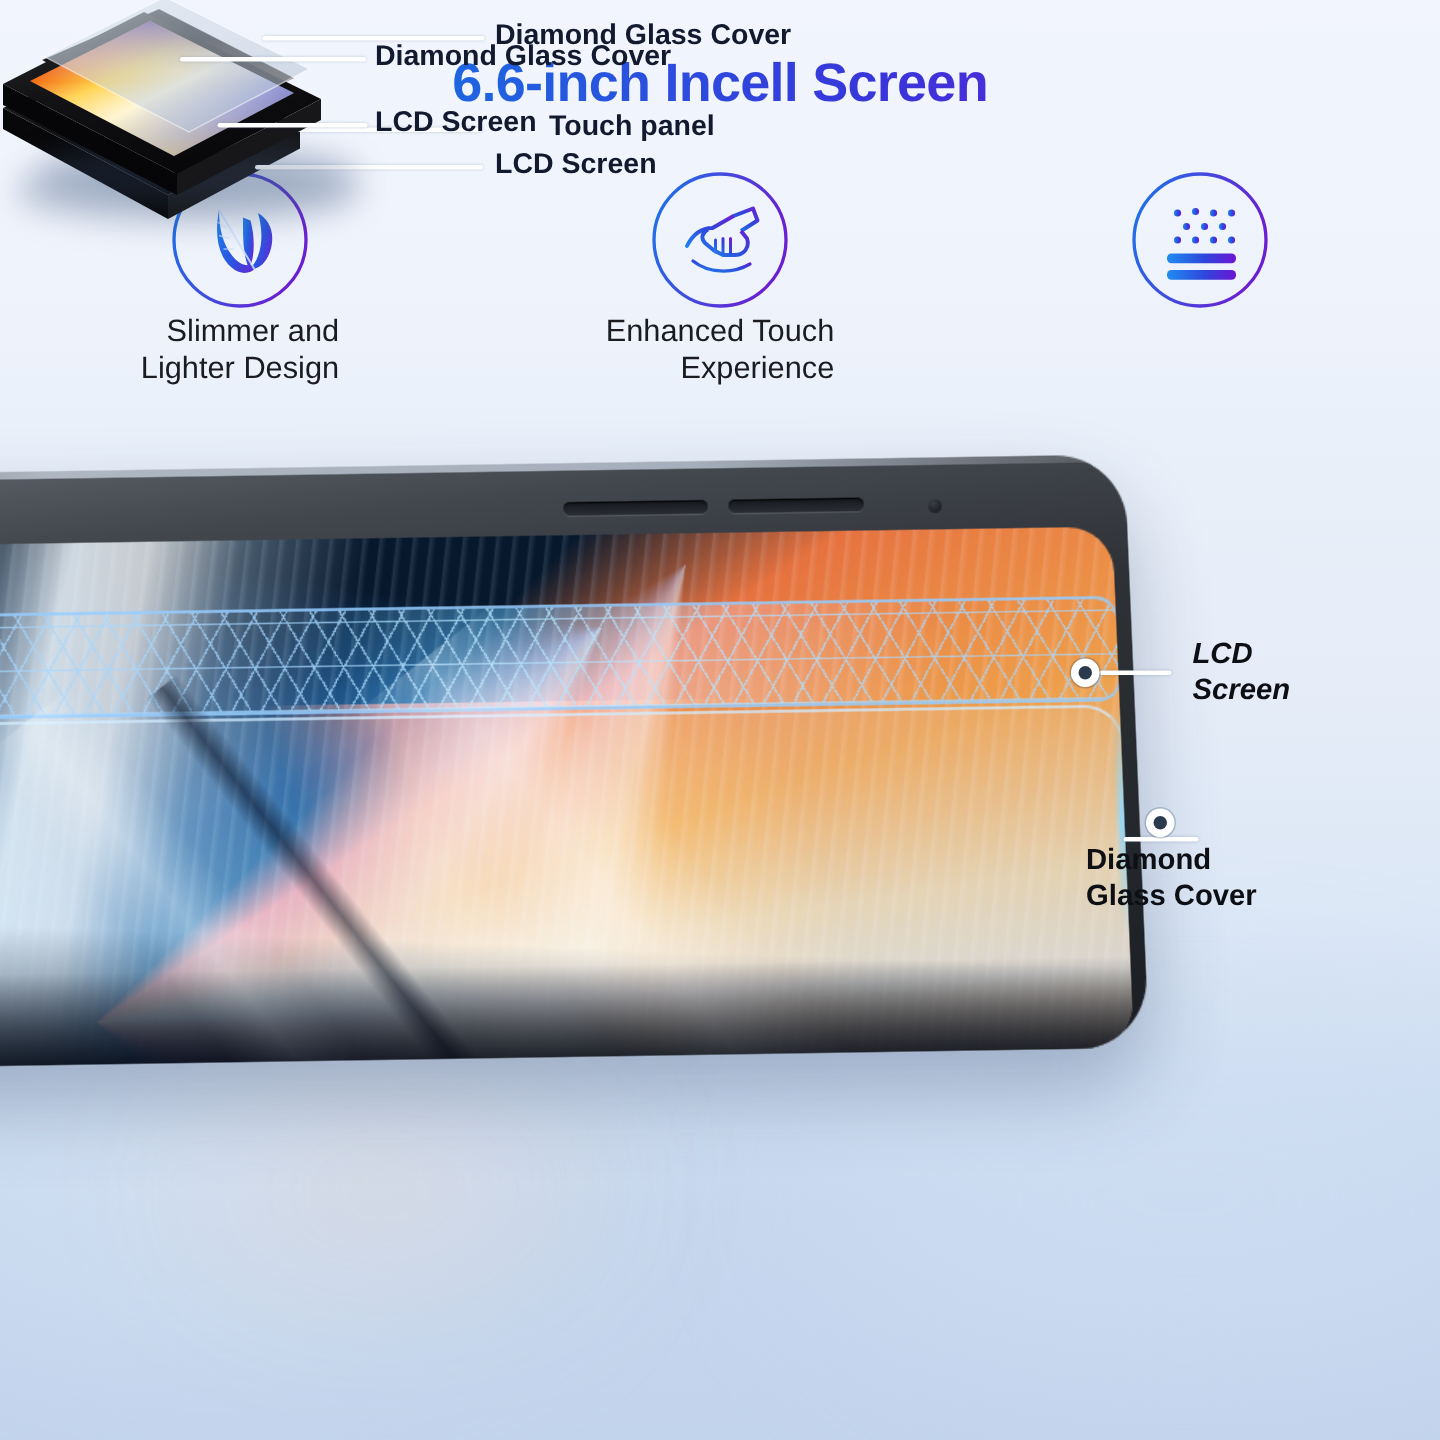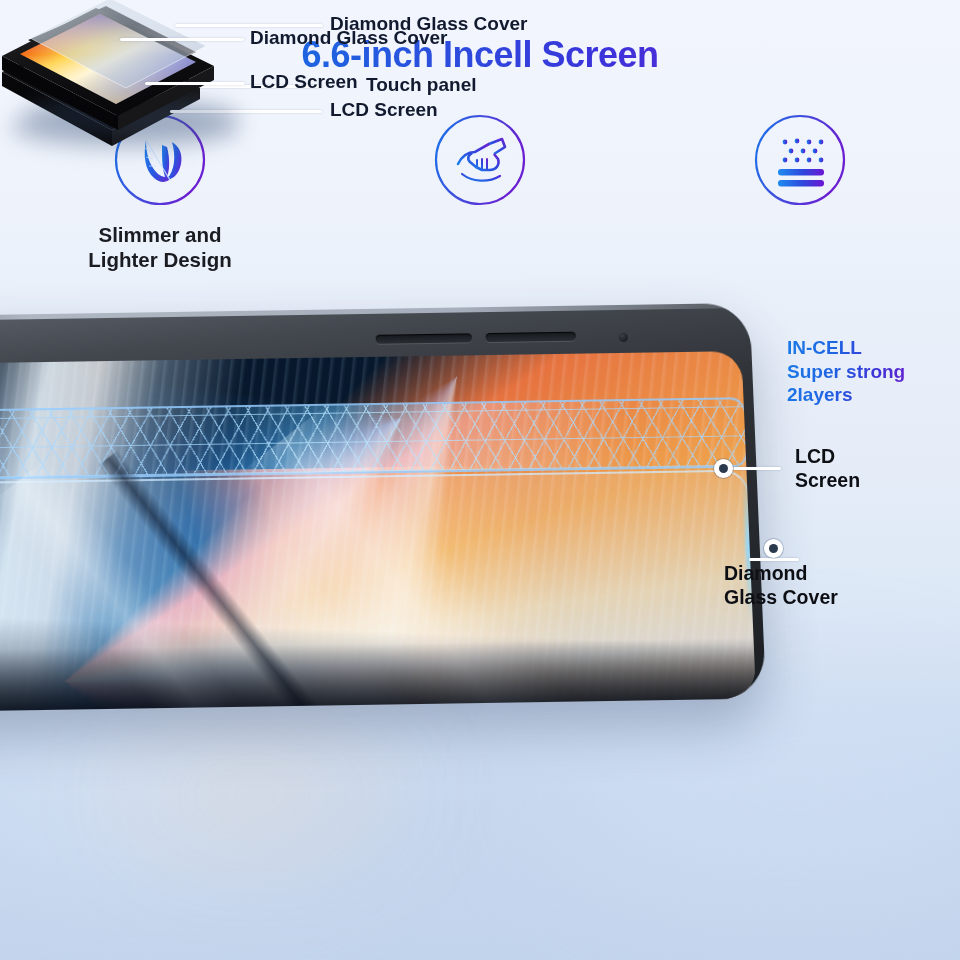--- a/index.html
+++ b/index.html
@@ -28,22 +28,22 @@
     -webkit-background-clip:text;background-clip:text;color:transparent;
     -webkit-text-fill-color:transparent;
     white-space:nowrap;
   }
 
   
   .features{position:absolute;left:0;top:112px;width:960px;height:170px;display:flex;}
   .feature{flex:1;display:flex;flex-direction:column;align-items:center;}
   .fcircle{width:96px;height:96px;position:relative;}
   .fcaption{
-    margin-top:14px;text-align:center;color:#1b1b22;
-    font-size:20.5px;line-height:25px;font-weight:700;white-space:pre-line;
+    text-align:right;color:#1b1b22;
+    font-size:20.5px;line-height:25px;font-weight:400;white-space:pre-line;
   }
 
   
   #hero{position:absolute;left:-210px;top:318px;width:1010px;height:420px;}
   .phone-body{
     position:absolute;left:0;top:0;width:960px;height:392px;
     border-radius:34px 46px 46px 30px;
     background:linear-gradient(175deg,#5f646c 0%,#43474e 14%,#2e3237 34%,#24272c 70%,#1a1d21 100%);
     box-shadow:0 26px 52px rgba(40,60,95,.30);
     transform:perspective(1400px) rotateX(2.2deg) rotateZ(-.9deg);
@@ -187,21 +187,21 @@
     box-shadow:0 0 0 1px rgba(30,60,100,.25);
     position:relative;z-index:2;
   }
   .callout .dot i{
     position:absolute;inset:3px;border-radius:50%;background:#2c3a4d;display:block;
   }
   .callout .lead{height:3px;background:#fff;border-radius:2px;box-shadow:0 0 2px rgba(60,90,130,.35);}
   .callout .txt{
     margin-left:14px;color:#0d0f14;font-weight:bold;font-size:19.5px;line-height:24px;white-space:pre-line;
   }
-  #co-lcd{left:714px;top:444px;}
+  #co-lcd{left:714px;top:424px;font-style:italic;}
   #co-lcd .lead{width:48px;}
   #co-glass{left:710px;top:539px;flex-direction:column;}
   #co-glass .lead{width:50px;}
   .explode-label{
     position:absolute;color:#111a2e;font-weight:bold;font-size:19px;white-space:nowrap;
   }
   .explode-line{position:absolute;height:3px;background:#fff;border-radius:2px;box-shadow:0 0 2px rgba(70,100,140,.3);}
 
   
   #exL{left:95px;top:752px;width:420px;height:160px;}
@@ -267,20 +267,22 @@
             </linearGradient>
           </defs>
           <circle cx="48" cy="48" r="44" fill="none" stroke="url(#gR2)" stroke-width="2.2"></circle>
           <path d="M26 52 C30 44 36 40 43 40 L57 32" fill="none" stroke="url(#gH2)" stroke-width="2.6" stroke-linecap="round"></path>
           <path d="M57 32 L70 27 L73 35 L62 42" fill="none" stroke="url(#gH2)" stroke-width="2.6" stroke-linejoin="round"></path>
           <path d="M40 41 C36 43 35 47 38 50 L44 55 L50 58 L58 58 C64 58 68 53 66 47 L62 42" fill="none" stroke="url(#gH2)" stroke-width="2.6" stroke-linejoin="round"></path>
           <path d="M45 48 L45 56 M50 47 L50 57 M55 47 L55 57" stroke="url(#gH2)" stroke-width="2" stroke-linecap="round"></path>
           <path d="M30 62 C40 70 56 71 68 64" fill="none" stroke="url(#gH2)" stroke-width="2.2" stroke-linecap="round"></path>
         </svg>
       </div>
+      <div class="fcaption">Enhanced Touch
+Experience</div>
     </div>
 
     <div class="feature">
       <div class="fcircle">
         <svg viewBox="0 0 96 96" width="96" height="96">
           <defs>
             <linearGradient id="gR3" x1="0" y1="0" x2="1" y2="0.3">
               <stop offset="0" stop-color="#1976ea"></stop>
                 <stop offset="1" stop-color="#6b1fd2"></stop>
             </linearGradient>
@@ -340,23 +342,20 @@
         <div class="reflect r1"></div>
         <div class="reflect r2"></div>
         <div class="reflect r3"></div>
         <div class="edge-glow"></div>
         <div class="screen-shadow"></div>
       </div>
     </div>
 
   </div>
 
-  <div class="incell">IN-CELL
-Super strong
-2layers</div>
 
   <div class="callout" id="co-lcd">
     <div class="dot">
         <i></i>
       </div>
     <div class="lead"></div>
     <div class="txt">LCD
 Screen</div>
   </div>
 

